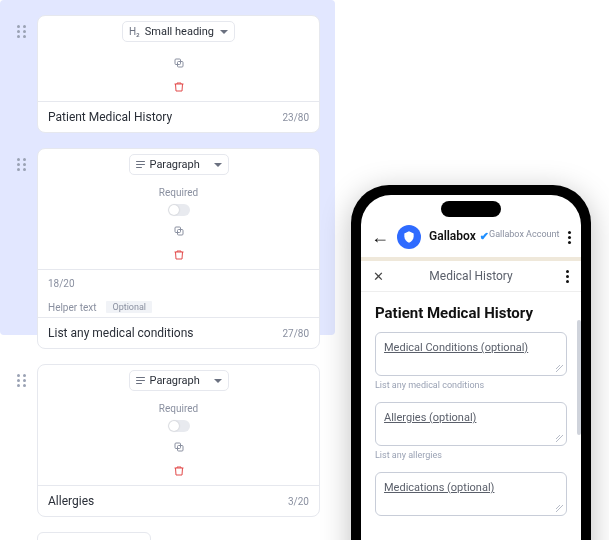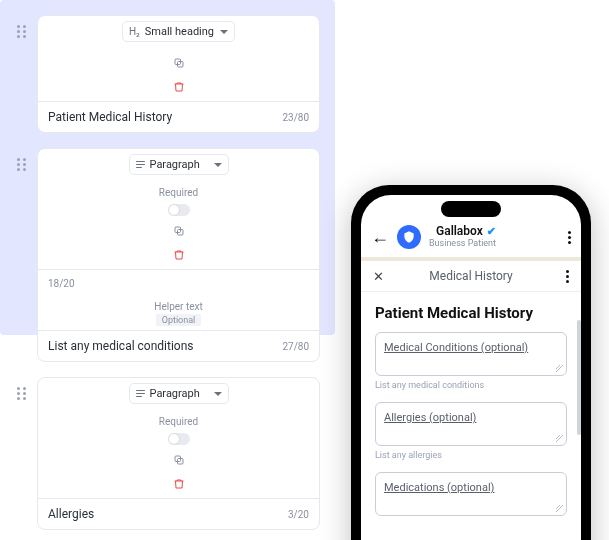--- a/index.html
+++ b/index.html
@@ -55,23 +55,22 @@
   .ibtn{
     width:18px;height:18px;display:flex;align-items:center;justify-content:center;cursor:pointer;
     color:var(--muted);
   }
   .ibtn.red{color:var(--red);}
   .input-line{
     display:flex;align-items:center;justify-content:space-between;padding:8px 10px;font-size:12px;color:var(--text);
   }
   .count{font-size:10px;color:var(--muted);}
   .helper-row{
-    display:flex;align-items:center;gap:2px;padding:4px 10px;font-size:10px;color:var(--muted);
+    display:flex;align-items:center;gap:10px;padding:4px 10px;font-size:10px;color:var(--muted);
     border-bottom:1px solid var(--border);
-    flex-direction:column;
   }
   .badge{background:#f1f3f7;padding:1px 6px;border-radius:1px;font-size:9px;color:#8a90a0;}
 
   .add-btn{
     margin-left:22px;display:inline-flex;align-items:center;gap:6px;
     background:#fff;border:1px solid var(--border);border-radius:6px;color:var(--text);font-size:11px;
     padding:6px 10px;cursor:pointer;
   }
   .add-btn .plus{font-size:12px;color:#6b7180;}
 
@@ -87,21 +86,21 @@
     position:absolute;top:6px;left:50%;transform:translateX(-50%);width:60px;height:16px;
     background:#000;border-radius:10px;
   }
   .wa-header{
     display:flex;align-items:center;gap:8px;padding:10px 10px 8px 10px;margin-top:20px;border-bottom:4px solid #efe8da;
   }
   .back{font-size:18px;color:#111;cursor:pointer;}
   .avatar{
     width:24px;height:24px;border-radius:50%;background:var(--blue);display:flex;align-items:center;justify-content:center;color:#fff;font-weight:700;font-size:12px;
   }
-  .hdr-txt{display:flex;flex-direction:column;line-height:1.1;align-items:flex-end;}
+  .hdr-txt{display:flex;flex-direction:row;line-height:1.1;}
   .hdr-txt .name{font-size:12px;font-weight:600;color:#111;display:flex;align-items:center;gap:4px;}
   .verify{color:#1f8fff;font-size:11px;}
   .hdr-txt .sub{font-size:9px;color:#8a90a0;}
   .kebab{margin-left:auto;display:flex;flex-direction:column;gap:2px;cursor:pointer;}
   .kebab span{width:3px;height:3px;border-radius:50%;background:#111;}
 
   .sheet-hdr{
     display:flex;align-items:center;padding:8px 12px;font-size:12px;color:#5a5f6a;border-bottom:1px solid #eee;position:relative;
   }
   .sheet-hdr .x{color:#444;cursor:pointer;font-size:13px;position:absolute;left:12px;}
@@ -288,21 +287,21 @@
       <div class="avatar">
         <svg width="14" height="14" viewBox="0 0 24 24" fill="#fff">
             <path d="M12 2l8 4v5c0 5-3.5 9-8 11-4.5-2-8-6-8-11V6l8-4z"></path>
           </svg>
       </div>
       <div class="hdr-txt">
         <span class="name">
             <span>Gallabox</span>
             <span class="verify">✔</span>
           </span>
-        <span class="sub">Business Patient</span>
+        <span class="sub">Gallabox Account</span>
       </div>
       <div class="kebab">
           <span></span>
           <span></span>
           <span></span>
         </div>
     </div>
 
     <div class="sheet-hdr">
       <span class="x">✕</span>

